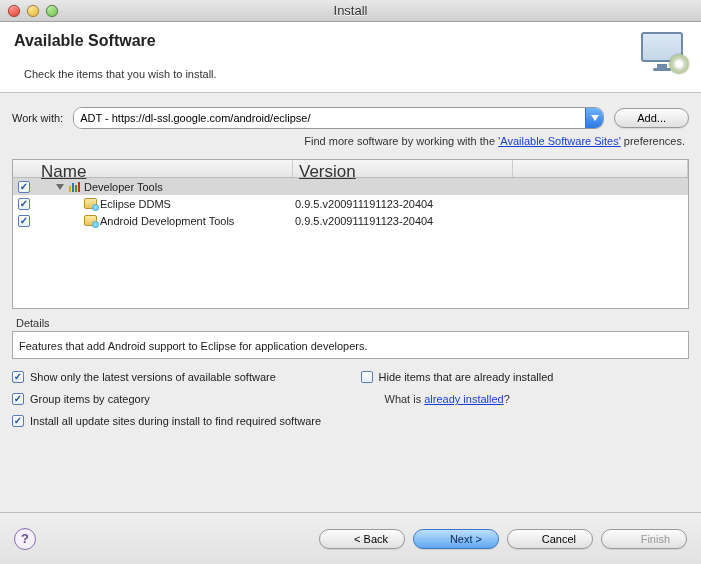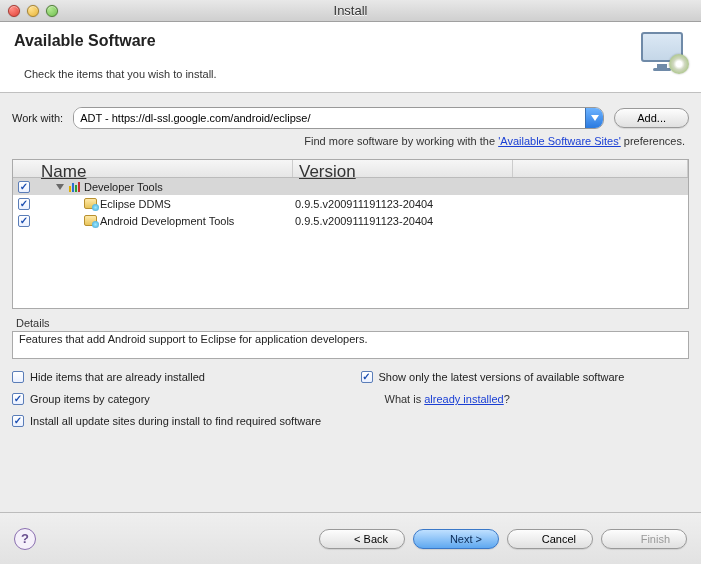--- a/index.html
+++ b/index.html
@@ -71,21 +71,21 @@
 .disclose{width:0;height:0;border-left:4px solid transparent;border-right:4px solid transparent;border-top:6px solid #6a6a6a;margin-right:2px;}
 .cat-icon{width:12px;height:10px;display:inline-flex;gap:1px;align-items:flex-end;}
 .cat-icon span{width:2px;}
 .cat-icon span:nth-child(1){height:6px;background:#e0b000;}
 .cat-icon span:nth-child(2){height:9px;background:#2a70d0;}
 .cat-icon span:nth-child(3){height:7px;background:#30a030;}
 .cat-icon span:nth-child(4){height:10px;background:#c03030;}
 .feat-icon{width:13px;height:11px;background:linear-gradient(#ffe9a8,#e8c45a);border:1px solid #b89030;border-radius:2px;position:relative;}
 .feat-icon::after{content:"";position:absolute;right:-3px;bottom:-3px;width:7px;height:7px;background:radial-gradient(#9be8ff,#3aa0d0);border-radius:50%;}
 .details-label{font-size:11px;color:#333;margin:8px 0 2px 4px;}
-.details-box{border:1px solid #aaa;background:#fff;padding:1px 6px;height:28px;font-size:11px;}
+.details-box{border:1px solid #aaa;background:#fff;padding:8px 6px;height:28px;font-size:11px;}
 .options{margin-top:12px;display:grid;grid-template-columns:1fr 1fr;row-gap:10px;column-gap:20px;}
 .opt{display:flex;align-items:center;gap:6px;font-size:11px;}
 .opt.wide{grid-column:1 / span 2;}
 .footer{position:absolute;bottom:0;left:0;right:0;height:52px;border-top:1px solid #bcbcbc;background:linear-gradient(#efefef,#e2e2e2);display:flex;align-items:center;padding:0 14px;gap:8px;}
 .footer .help{width:22px;height:22px;border:1.5px solid #8a6fb0;border-radius:50%;display:flex;align-items:center;justify-content:center;color:#6a4f90;font-weight:bold;font-size:13px;cursor:pointer;background:#f5f0fa;}
 .footer .spacer{flex:1;}
 .footer .btn{min-width:86px;padding:0 16px;text-align:right;}
 .footer .btn.primary{background:linear-gradient(#bfe0ff,#5fa8f0);border-color:#3a78c8;color:#0a2a55;font-weight:400;}
 .footer .btn.disabled{color:#999;}
 .whatis{font-size:11px;color:#333;}
@@ -185,26 +185,26 @@
       </div>
       <div class="cell c2">0.9.5.v200911191123-20404</div>
     </div>
   </div>
 
   <div class="details-label">Details</div>
   <div class="details-box">Features that add Android support to Eclipse for application developers.</div>
 
   <div class="options">
     <div class="opt">
+      <div class="cb checked"></div>
+      <span>Show only the latest versions of available software</span>
+    </div>
+    <div class="opt">
       <div class="cb"></div>
       <span>Hide items that are already installed</span>
-    </div>
-    <div class="opt">
-      <div class="cb checked"></div>
-      <span>Show only the latest versions of available software</span>
     </div>
     <div class="opt">
       <div class="cb checked"></div>
       <span>Group items by category</span>
     </div>
     <div class="opt whatis">
       <span style="width:18px"></span>
       <span>
         <span>What is </span>
         <a class="linkish">already installed</a><span>?</span>

